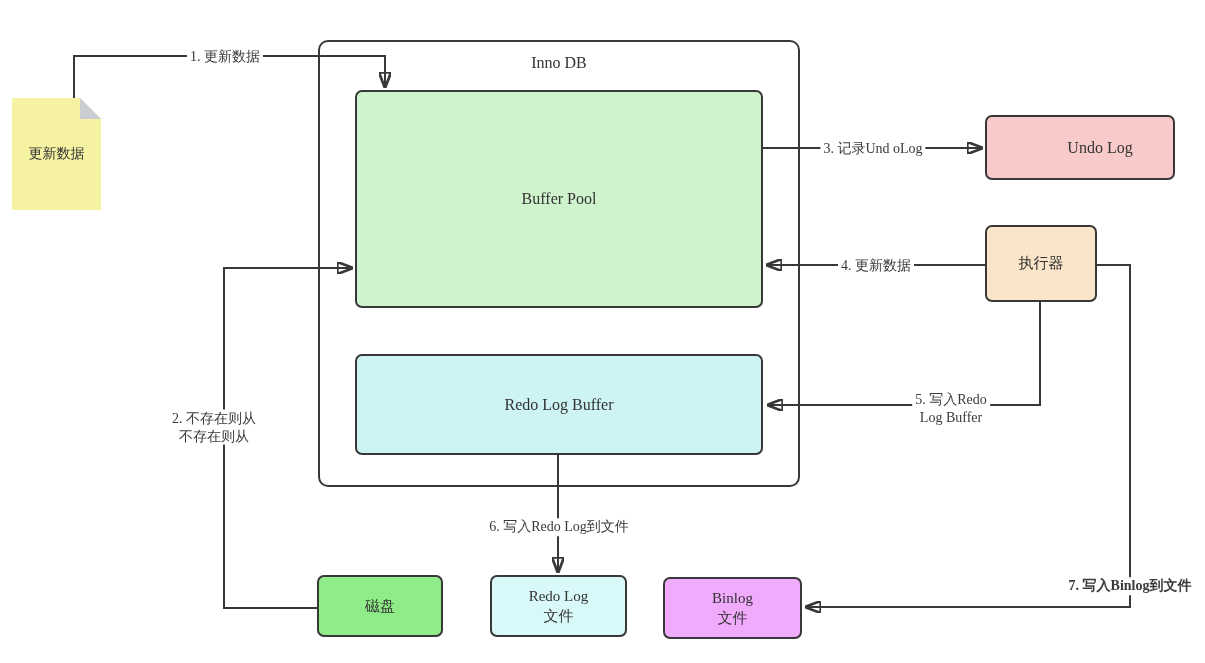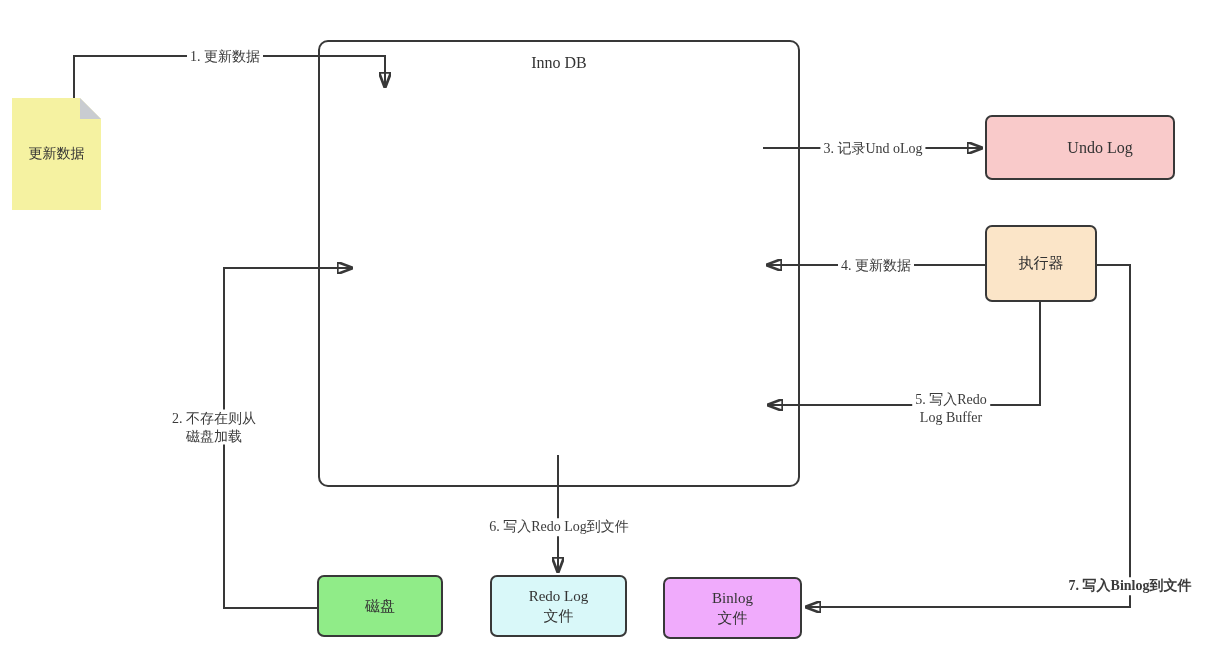--- a/index.html
+++ b/index.html
@@ -68,21 +68,27 @@
 
   <div class="innodb">
     <div class="innodb-title">Inno DB</div>
   </div>
 
   <div class="note" style="background-color: rgb(245, 242, 161);">
     <span>更新数据</span>
   </div>
   <div class="note-fold" style="left: 80px; top: 98px; position: absolute; z-index: 2; background-color: rgb(201, 204, 209);"></div>
 
+  <div class="box box-buffer-pool" style="background-color: rgb(207, 243, 205);">
+    <span>Buffer Pool</span>
+  </div>
 
+  <div class="box box-redo-buffer" style="background-color: rgb(205, 243, 245);">
+    <span>Redo Log Buffer</span>
+  </div>
 
   <div class="box box-undo-log" style="background-color: rgb(249, 202, 202); padding-left: 40px;">
     <span>Undo Log</span>
   </div>
 
   <div class="box box-executor" style="background-color: rgb(251, 229, 200);">
     <span>执行器</span>
   </div>
 
   <div class="box box-disk" style="background-color: rgb(144, 236, 136);">
@@ -115,21 +121,21 @@
     <path d="M985,265 L767,265" marker-end="url(#arrow)"></path>
     <path d="M1040,302 L1040,405 L768,405" marker-end="url(#arrow)"></path>
     <path d="M558,455 L558,572" marker-end="url(#arrow)"></path>
     <path d="M1097,265 L1130,265 L1130,607 L806,607" marker-end="url(#arrow)"></path>
   </svg>
 
   <div class="edge-label" style="left:225px;top:57px;">1. 更新数据</div>
 
   <div class="edge-label" style="left:214px;top:427px;">
     <span>2. 不存在则从</span><br>
-    <span>磁盘加载</span>
+    <span>不存在则从</span>
   </div>
 
   <div class="edge-label" style="left:873px;top:149px;">3. 记录Und oLog</div>
 
   <div class="edge-label" style="left:876px;top:266px;">4. 更新数据</div>
 
   <div class="edge-label" style="left:951px;top:408px;">
     <span>5. 写入Redo</span><br>
     <span>Log Buffer</span>
   </div>

